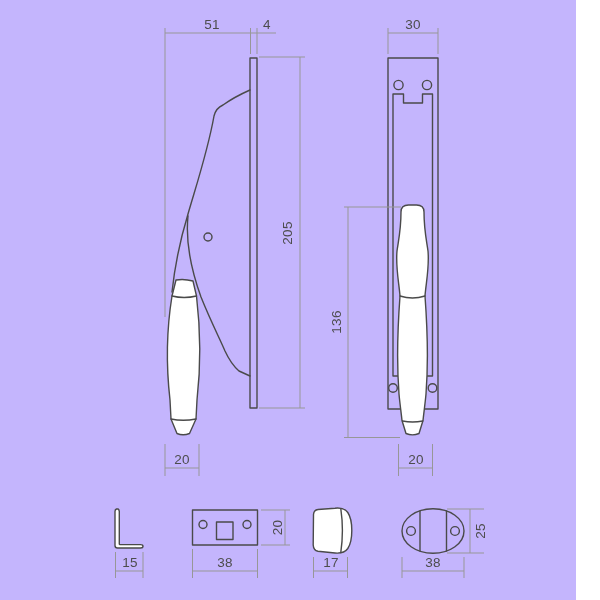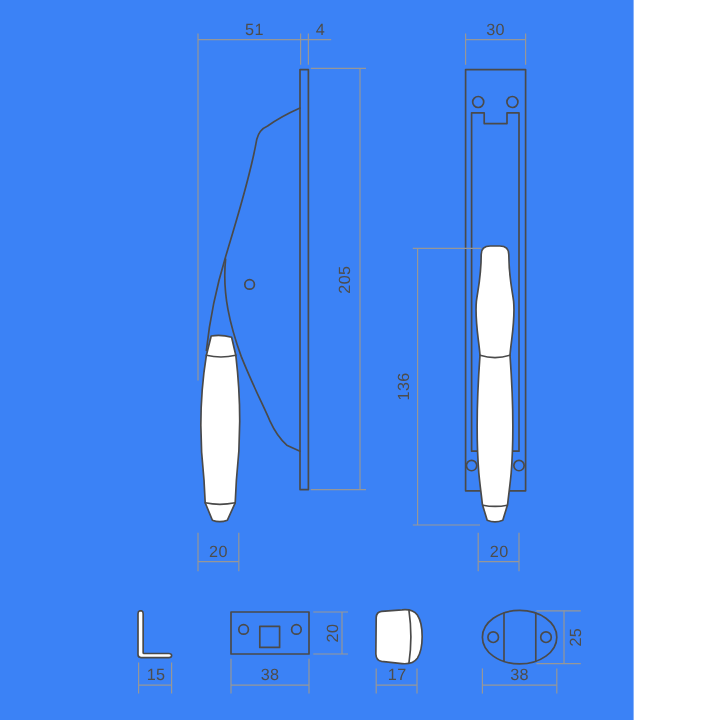--- a/index.html
+++ b/index.html
@@ -1,16 +1,16 @@
 <!DOCTYPE html>
 <html><head>
 <meta charset="utf-8">
 <style>
   html,body{margin:0;padding:0;background:#ffffff;}
-  .page{width:528px;height:600px;background:#3b82f6;position:relative;font-family:"Liberation Sans",sans-serif;}
+  .page{width:576px;height:600px;background:#c4b5fd;position:relative;font-family:"Liberation Sans",sans-serif;}
   svg{display:block;}
   .obj{stroke:#4a4a4a;stroke-width:1.4;fill:none;stroke-linejoin:round;stroke-linecap:round;}
   .objf{stroke:#4a4a4a;stroke-width:1.4;fill:#ffffff;stroke-linejoin:round;stroke-linecap:round;}
   .dim{stroke:#979797;stroke-width:1;fill:none;stroke-linecap:butt;}
   .lbl{font-family:"Liberation Sans",sans-serif;font-size:13.5px;fill:#4d4d4d;letter-spacing:.3px;}
 </style>
 </head>
 <body>
 
 <div class="page">

